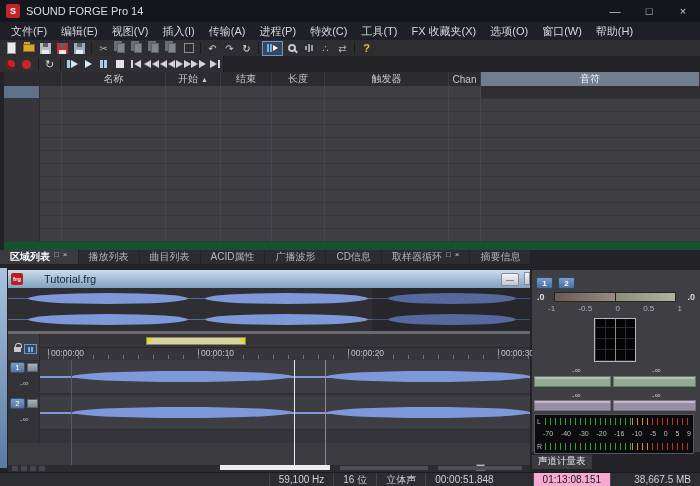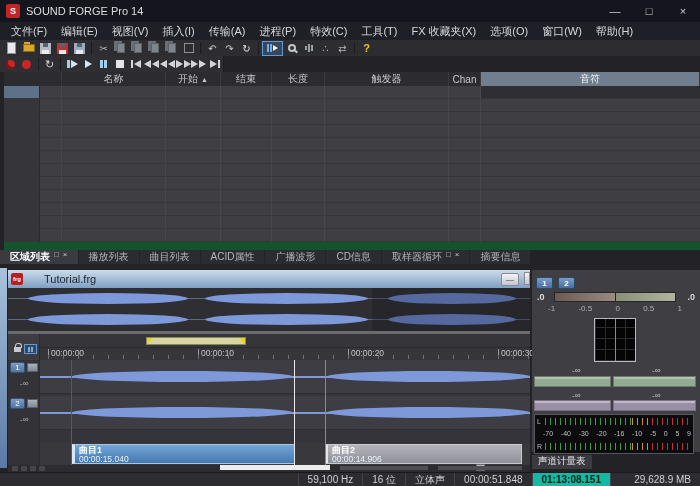--- a/index.html
+++ b/index.html
@@ -153,21 +153,21 @@
   .mseg { height:100%; }
   .mseg.g { width:60%; background:repeating-linear-gradient(90deg,#3aa03a 0 1px,transparent 1px 5px); }
   .mseg.o { width:14%; background:repeating-linear-gradient(90deg,#d09030 0 1px,transparent 1px 5px); }
   .mseg.r { width:26%; background:repeating-linear-gradient(90deg,#c83030 0 1px,transparent 1px 5px); }
   .mscale { position:absolute; top:15px; left:8px; right:2px; display:flex; justify-content:space-between; font-size:7px; color:#c0c0c6; }
   .metertab { position:absolute; left:0px; top:191px; height:14px; background:#3a3a40; color:#e8e8ee; font-size:9.5px; display:flex; align-items:center; gap:4px; padding:0 6px;flex-direction:column; }
 
   
   .statusbar { position:absolute; top:472px; left:0; right:0; height:14px; background:#2c2c31; border-top:1px solid #1a1a1e; display:flex; align-items:stretch; justify-content:flex-end; font-size:10px; color:#d0d0d6; }
   .scell { padding:0 9px; border-left:1px solid #45454c; display:flex; align-items:center; }
-  .scell.green { background:#14b8a6; color:#06220a; font-weight:bold; }
+  .scell.green { background:#f9a8d4; color:#06220a; font-weight:normal;margin-left:30px; }
 </style>
 </head>
 <body>
 
 <div class="app">
 
   <div class="titlebar">
     <div class="logo">S</div>
     <div class="apptitle">SOUND FORGE Pro 14</div>
     <div class="winbtns">
@@ -537,31 +537,20 @@
           <div class="blob" style="left:32px;width:221px;"></div>
           <div class="blob" style="left:287px;width:203px;"></div>
         </div>
         <div class="lane" style="top:36px;">
           <div class="flatline"></div>
           <div class="blob" style="left:32px;width:221px;"></div>
           <div class="blob" style="left:287px;width:203px;"></div>
         </div>
       </div>
 
-      <div class="regions">
-        <div class="leftstub"></div>
-        <div class="regionbar r1">
-          <div class="rname">曲目1</div>
-          <div class="rtime">00:00:15.040</div>
-        </div>
-        <div class="regionbar r2">
-          <div class="rname">曲目2</div>
-          <div class="rtime">00:00:14.906</div>
-        </div>
-      </div>
 
       <div class="vline" style="left:63px;background:#595960;"></div>
       <div class="vline" style="left:286px;background:#e8e8ee;"></div>
       <div class="vline" style="left:317px;background:#8a8a92;"></div>
 
       <div class="docbottom">
         <span class="bsq" style="left:4px;"></span>
         <span class="bsq" style="left:13px;"></span>
         <span class="bsq" style="left:22px;"></span>
         <span class="bsq" style="left:31px;"></span>
@@ -640,16 +629,16 @@
       </div>
     </div>
   </div>
 
   <div class="statusbar">
     <div class="scell">59,100 Hz</div>
     <div class="scell">16 位</div>
     <div class="scell">立体声</div>
     <div class="scell">00:00:51.848</div>
     <div class="scell green">01:13:08.151</div>
-    <div class="scell" style="min-width:90px;justify-content:flex-end;">29,628.9 MB</div>
+    <div class="scell" style="min-width:90px;justify-content:flex-end;">38,667.5 MB</div>
   </div>
 
 </div>
 
 </body></html>

